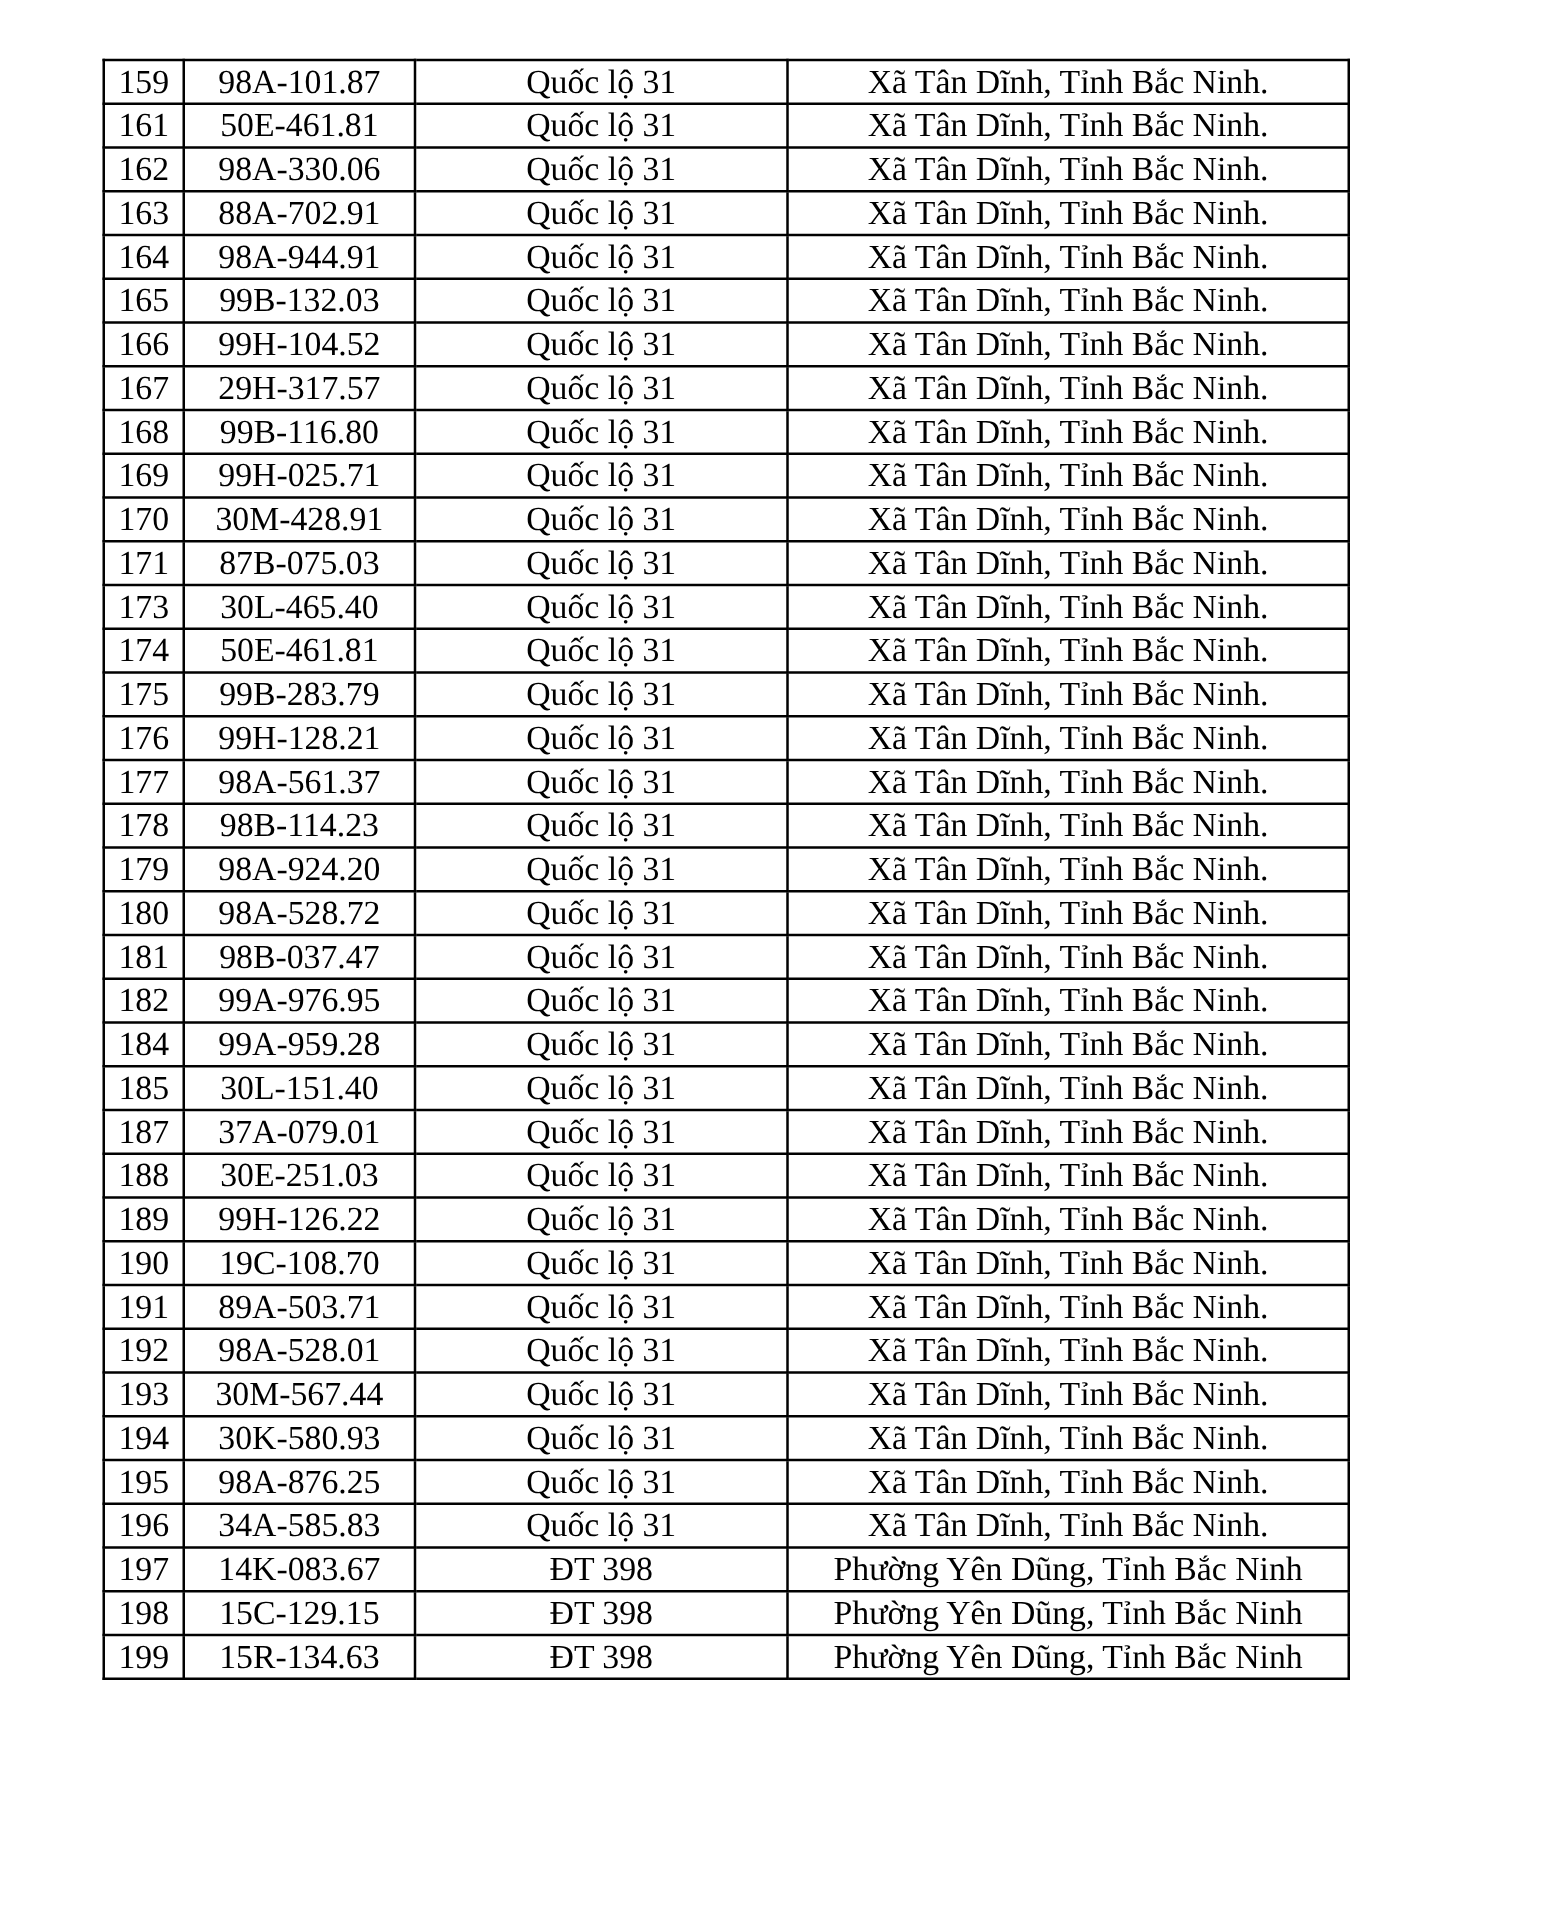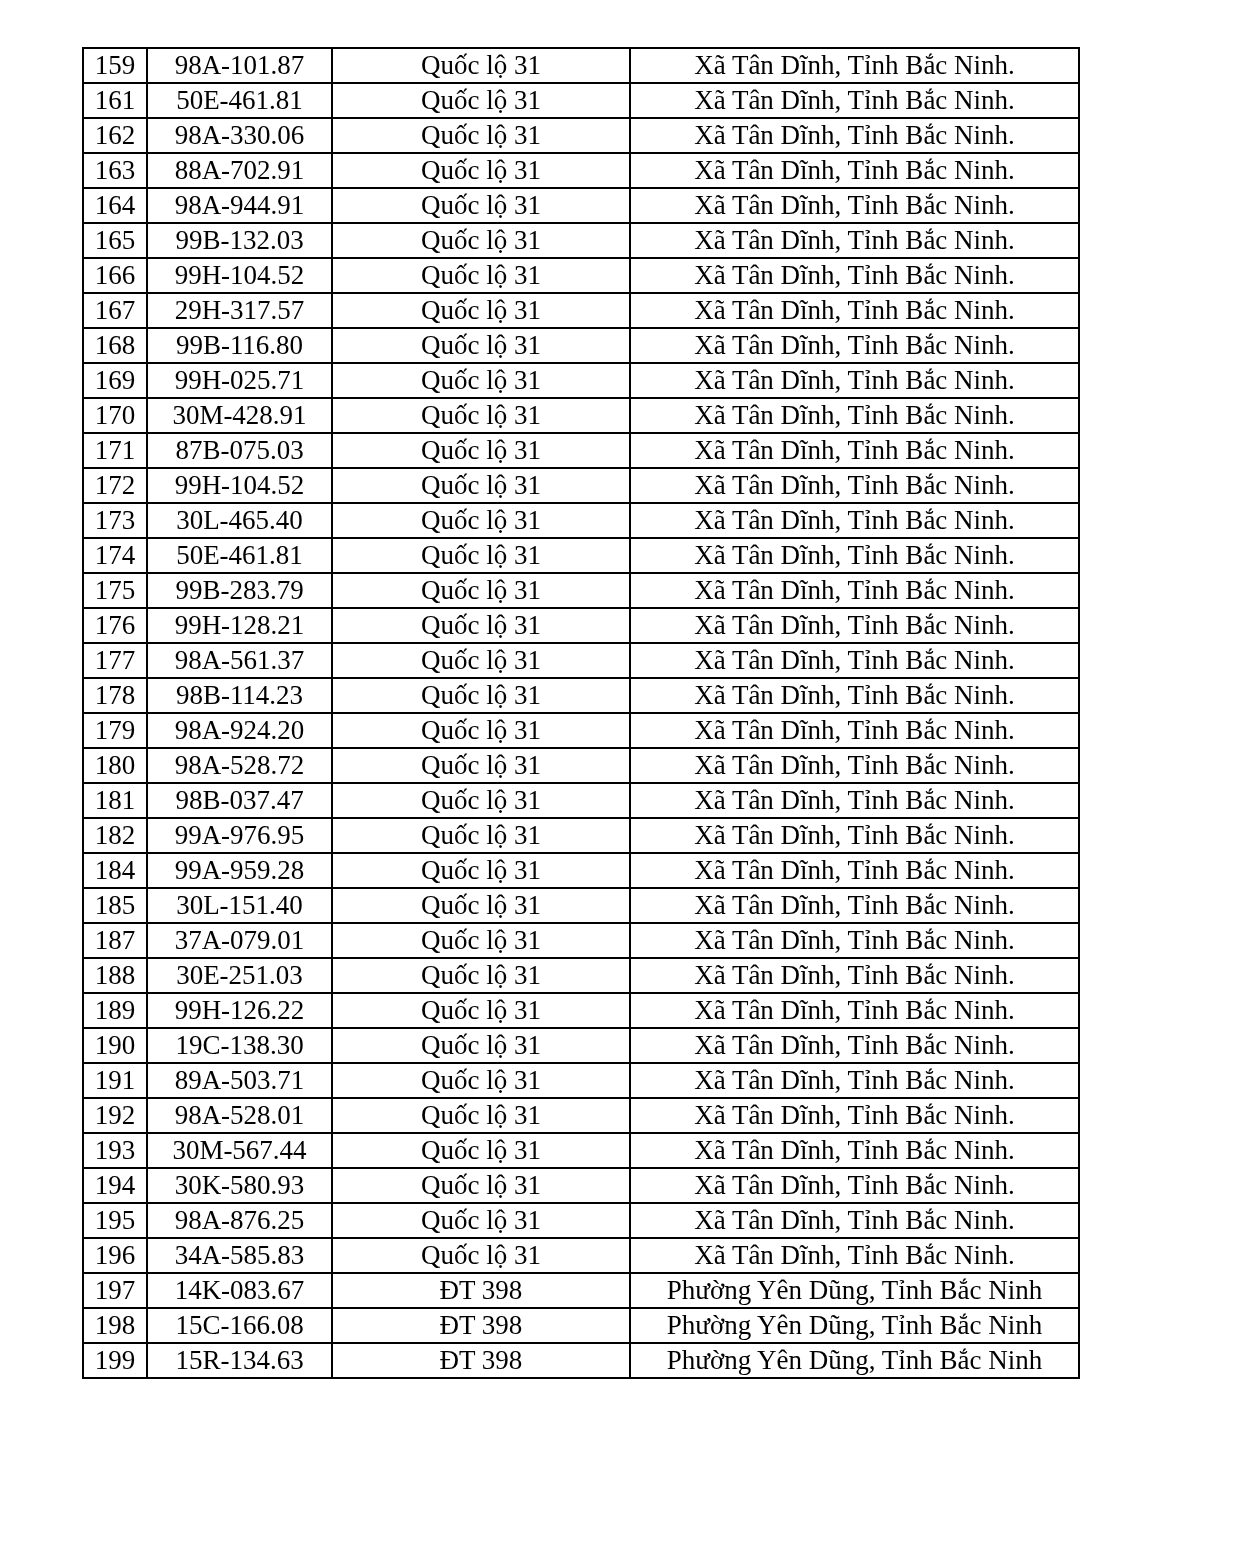--- a/index.html
+++ b/index.html
@@ -117,26 +117,20 @@
           <td>Quốc lộ 31</td>
           <td>Xã Tân Dĩnh, Tỉnh Bắc Ninh.</td>
         </tr>
         <tr>
           <td>171</td>
           <td>87B-075.03</td>
           <td>Quốc lộ 31</td>
           <td>Xã Tân Dĩnh, Tỉnh Bắc Ninh.</td>
         </tr>
         <tr>
-          <td>172</td>
-          <td>99H-104.52</td>
-          <td>Quốc lộ 31</td>
-          <td>Xã Tân Dĩnh, Tỉnh Bắc Ninh.</td>
-        </tr>
-        <tr>
           <td>173</td>
           <td>30L-465.40</td>
           <td>Quốc lộ 31</td>
           <td>Xã Tân Dĩnh, Tỉnh Bắc Ninh.</td>
         </tr>
         <tr>
           <td>174</td>
           <td>50E-461.81</td>
           <td>Quốc lộ 31</td>
           <td>Xã Tân Dĩnh, Tỉnh Bắc Ninh.</td>
@@ -214,21 +208,21 @@
           <td>Xã Tân Dĩnh, Tỉnh Bắc Ninh.</td>
         </tr>
         <tr>
           <td>189</td>
           <td>99H-126.22</td>
           <td>Quốc lộ 31</td>
           <td>Xã Tân Dĩnh, Tỉnh Bắc Ninh.</td>
         </tr>
         <tr>
           <td>190</td>
-          <td>19C-138.30</td>
+          <td>19C-108.70</td>
           <td>Quốc lộ 31</td>
           <td>Xã Tân Dĩnh, Tỉnh Bắc Ninh.</td>
         </tr>
         <tr>
           <td>191</td>
           <td>89A-503.71</td>
           <td>Quốc lộ 31</td>
           <td>Xã Tân Dĩnh, Tỉnh Bắc Ninh.</td>
         </tr>
         <tr>
@@ -262,21 +256,21 @@
           <td>Xã Tân Dĩnh, Tỉnh Bắc Ninh.</td>
         </tr>
         <tr>
           <td>197</td>
           <td>14K-083.67</td>
           <td>ĐT 398</td>
           <td>Phường Yên Dũng, Tỉnh Bắc Ninh</td>
         </tr>
         <tr>
           <td>198</td>
-          <td>15C-166.08</td>
+          <td>15C-129.15</td>
           <td>ĐT 398</td>
           <td>Phường Yên Dũng, Tỉnh Bắc Ninh</td>
         </tr>
         <tr>
           <td>199</td>
           <td>15R-134.63</td>
           <td>ĐT 398</td>
           <td>Phường Yên Dũng, Tỉnh Bắc Ninh</td>
         </tr>
       </tbody>

